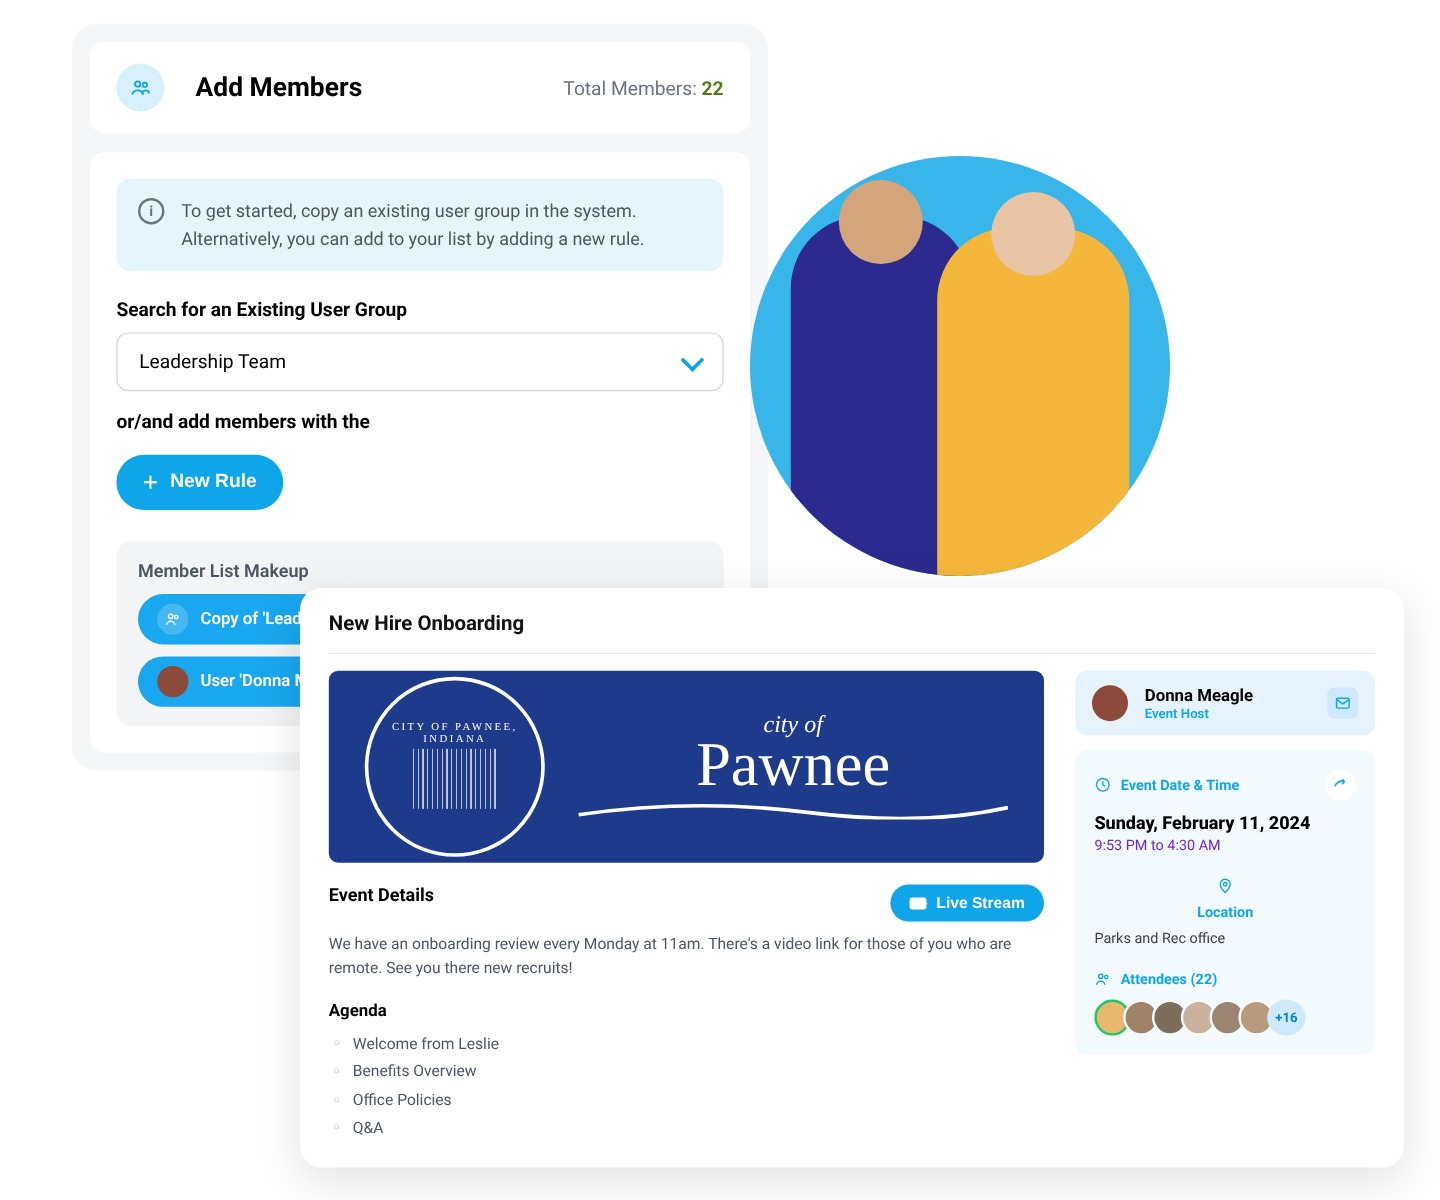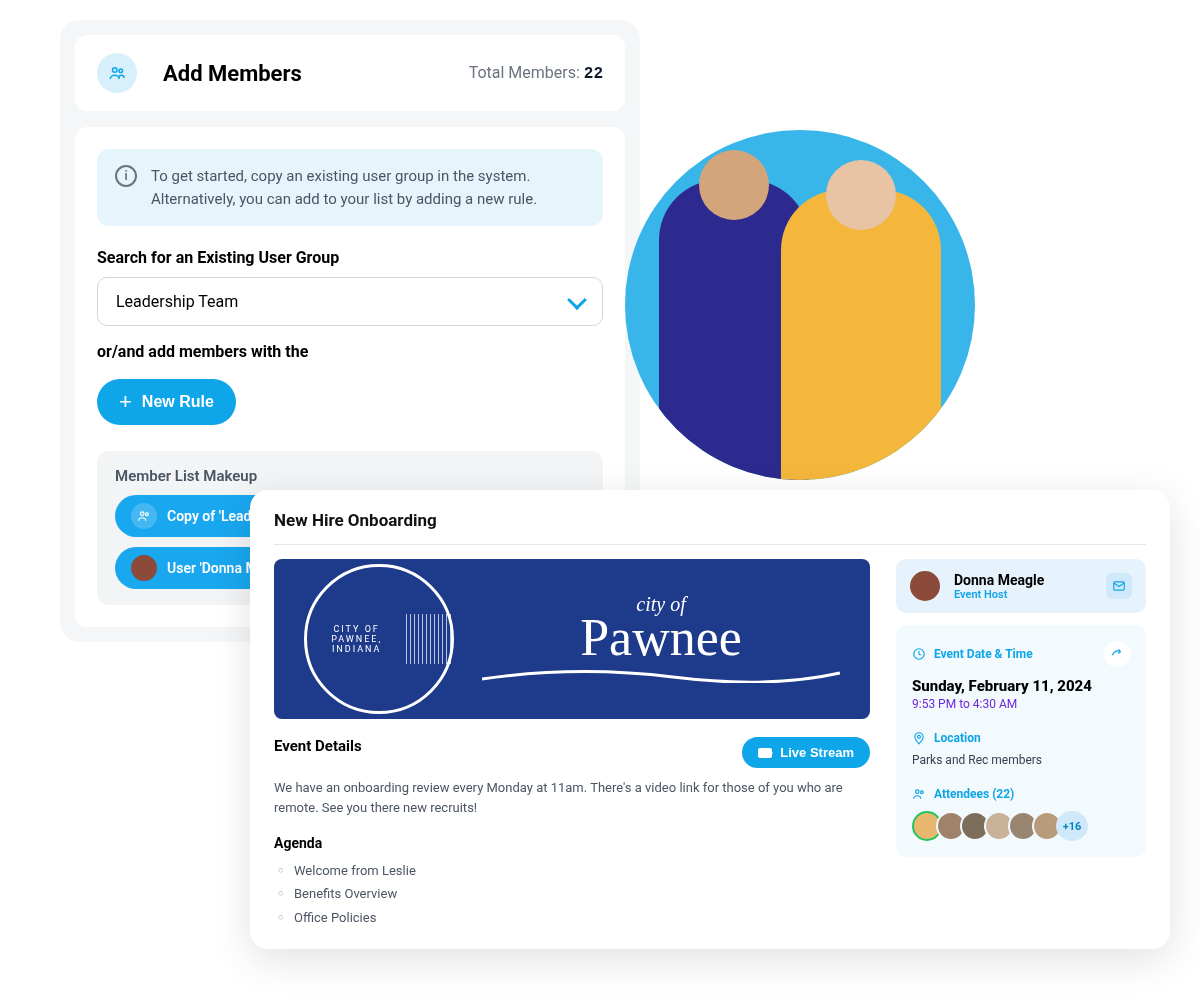--- a/index.html
+++ b/index.html
@@ -23,21 +23,21 @@
   align-items: center;
   gap: 26px;
   justify-content: space-between;
 }
 .icon-circle-blue {
   width: 40px; height: 40px; border-radius: 50%;
   background: #d8f0fb; display: flex; align-items: center; justify-content: center;
 }
 .add-members-title { font-size: 22px; font-weight: 700; color: #000; }
 .total-members { margin-left: auto; color: #6b7280; font-size: 16px; }
-.total-members b { color: #0f172a; font-family: Liberation Mono, monospace; }
+.total-members b { color: #4d7c0f; }
 
 .members-body {
   background: #fff; border-radius: 12px; padding: 22px; margin-top: 16px;
 }
 .info-banner {
   background: #e6f5fc; border-radius: 12px; padding: 16px 18px;
   display: flex; gap: 14px; align-items: flex-start;
 }
 .info-icon-circle {
   flex-shrink: 0; width: 22px; height: 22px; border: 2px solid #6b7280; border-radius: 50%;
@@ -119,22 +119,22 @@
 .event-row { display: flex; gap: 26px; }
 
 .event-main { flex: 1; }
 .banner {
   width: 100%; height: 160px; background: #1e3a8a; border-radius: 8px;
   display: flex; align-items: center; padding: 0 30px; gap: 28px; color: #fff;
   position: relative; overflow: hidden;
 }
 .seal {
   width: 150px; height: 150px; border: 3px solid #fff; border-radius: 50%;
-  display: flex; align-items: center; justify-content: center;
-  font-size: 9px; text-align: center;
+  display: flex; flex-direction: column; align-items: center; justify-content: center;
+  font-size: 9px; text-align: center; font-family: Liberation Serif, serif;
 }
 .seal-text-top { letter-spacing: 2px; }
 .seal-ship { width: 70px; height: 50px; margin: 4px 0; background: repeating-linear-gradient(90deg, #fff 0 1px, transparent 1px 4px); opacity: .7; }
 .banner-text { flex: 1; text-align: center; }
 .banner-cityof { font-size: 20px; font-family: Georgia, serif; font-style: italic; margin-bottom: -4px; }
 .banner-pawnee { font-size: 52px; font-family: Georgia, serif; font-weight: 400; line-height: 1; }
 .banner-swoosh { height: 14px; margin: 4px 0;}
 .banner-swoosh svg { width: 100%; height: 14px; }
 .banner-dept { font-size: 22px; font-family: Georgia, serif; }
 
@@ -168,21 +168,21 @@
 
 .side-panel { background: #f2fafe; border-radius: 10px; padding: 16px; margin-top: 12px; }
 .side-row { display: flex; align-items: center; justify-content: space-between; }
 .side-h {
   display: flex; align-items: center; gap: 8px;
   font-size: 12px; font-weight: 700; color: #0ea5e9;
 }
 .share-btn { width: 26px; height: 26px; border-radius: 50%; background: #fff; display: flex; align-items: center; justify-content: center; cursor: pointer; }
 .date-big { font-size: 15px; font-weight: 800; margin-top: 10px; }
 .time-sm { font-size: 12px; color: #6d28d9; margin-top: 2px; }
-.loc-h { margin-top: 20px; }
+.loc-h { margin-top: 20px; flex-direction: column; }
 .loc-text { font-size: 12px; color: #374151; margin-top: 8px; }
 .att-h { margin-top: 20px; }
 .avatar-row { display: flex; margin-top: 10px; }
 .av { width: 30px; height: 30px; border-radius: 50%; border: 2px solid #f2fafe; background: #bca58c; margin-left: -6px; }
 .av:first-child { margin-left: 0; border-color: #22c55e; background: #e8b870; }
 .av-more { width: 32px; height: 30px; border-radius: 50%; background: #cfe9fa; margin-left: -6px; display: flex; align-items: center; justify-content: center; font-size: 11px; font-weight: 700; color: #0284c7; }
 
 .icon-svg { width: 18px; height: 18px; }
 </style>
 </head>
@@ -281,20 +281,21 @@
         </button>
       </div>
 
       <div class="details-text">We have an onboarding review every Monday at 11am. There's a video link for those of you who are remote. See you there new recruits!</div>
 
       <div class="agenda-title">Agenda</div>
       <ul class="agenda-list">
         <li>Welcome from Leslie</li>
         <li>Benefits Overview</li>
         <li>Office Policies</li>
+        <li>Q&amp;A</li>
       </ul>
     </div>
 
     <div class="event-side">
       <div class="host-box">
         <div class="avatar-sm"></div>
         <div>
           <div class="host-name">Donna Meagle</div>
           <div class="host-role">Event Host</div>
         </div>
@@ -324,21 +325,21 @@
         <div class="date-big">Sunday, February 11, 2024</div>
         <div class="time-sm">9:53 PM to 4:30 AM</div>
 
         <div class="side-h loc-h">
           <svg width="14" height="14" viewBox="0 0 24 24" fill="none" stroke="#0ea5e9" stroke-width="2">
               <path d="M12 22s7-7 7-12a7 7 0 10-14 0c0 5 7 12 7 12z"></path>
               <circle cx="12" cy="10" r="2.5"></circle>
             </svg>
           <span>Location</span>
         </div>
-        <div class="loc-text">Parks and Rec members</div>
+        <div class="loc-text">Parks and Rec office</div>
 
         <div class="side-h att-h">
           <svg width="14" height="14" viewBox="0 0 24 24" fill="none" stroke="#0ea5e9" stroke-width="2">
               <circle cx="9" cy="8" r="3"></circle>
               <circle cx="17" cy="9" r="2.4"></circle>
               <path d="M3 20c0-3 3-5 6-5s6 2 6 5"></path>
             </svg>
           <span>Attendees (22)</span>
         </div>
         <div class="avatar-row">

